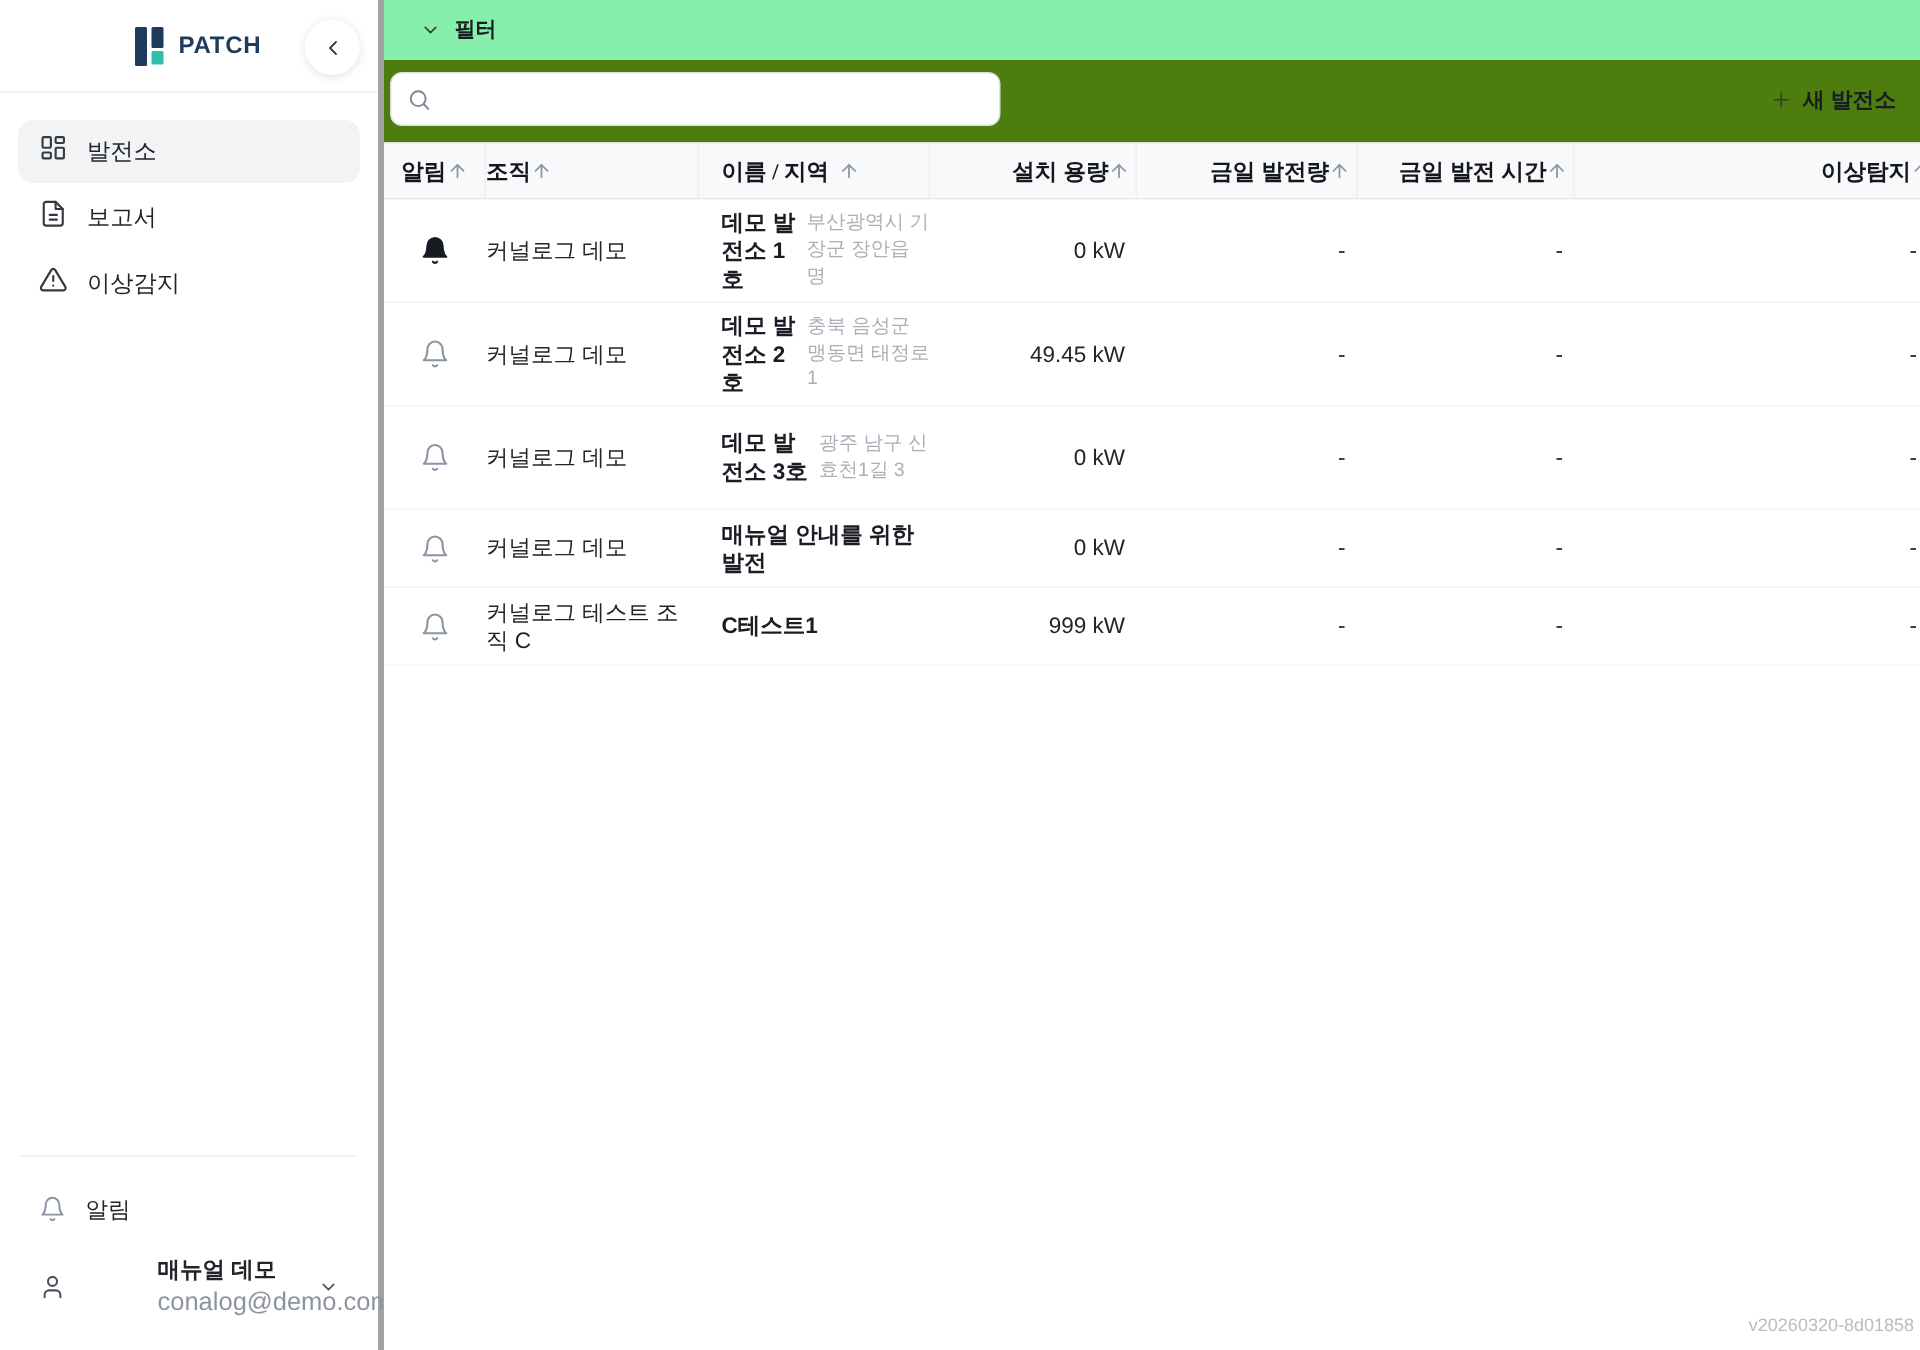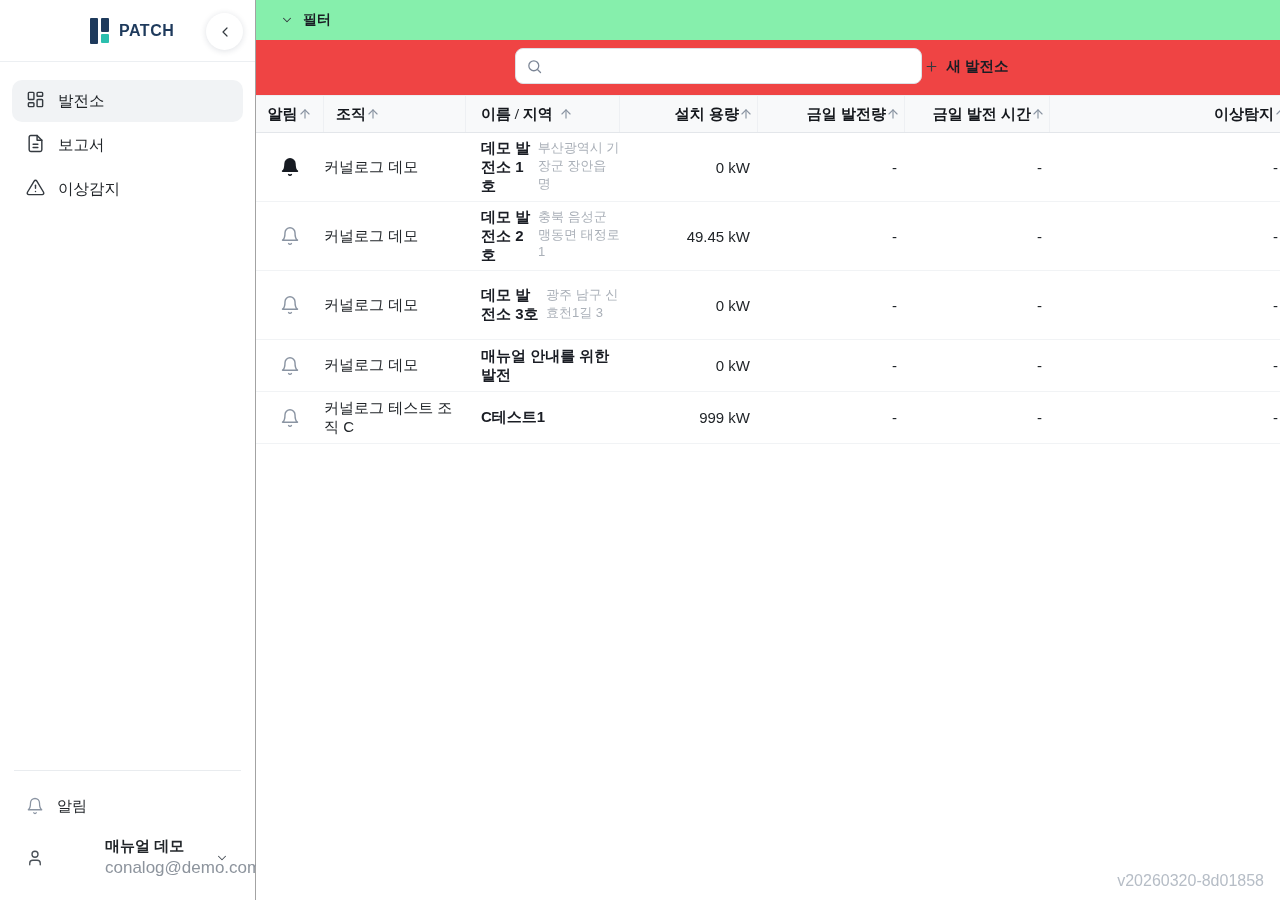--- a/index.html
+++ b/index.html
@@ -6,21 +6,21 @@
   html,body { width:1280px; height:900px; overflow:hidden; }
   body {
     font-family: "Liberation Sans", "DejaVu Sans", sans-serif;
     color:#212529; background:#fff;
   }
   .app { display:flex; width:1280px; height:900px; }
 
   
   .sidebar {
     width:256px; min-width:256px; height:100%;
-    background:#fff; border-right:1px solid #a3a3a3;
+    background:#fff; border-right:4px solid #a3a3a3;
     display:flex; flex-direction:column; position:relative;
   }
   .sidebar-header {
     height:62px; display:flex; align-items:center;
     padding:0 12px 0 88px; border-bottom:1px solid #eceff2;
     position:relative;
   }
   .logo { display:flex; align-items:center; gap:7px; }
   .logo-text { font-size:16px; font-weight:bold; color:#1e3a5c; letter-spacing:0.5px; }
   .collapse-btn {
@@ -54,22 +54,22 @@
 
   
   .main { flex:1; display:flex; flex-direction:column; position:relative; overflow:hidden; background:#fff; }
   .filter-bar {
     height:40px; background:#86efac;
     display:flex; align-items:center; gap:9px; padding:0 24px;
     cursor:pointer;
   }
   .filter-label { font-size:14px; font-weight:600; color:#1a1d24; }
   .toolbar {
-    display:flex; align-items:center; justify-content:center;
-    padding:8px 14px 11px 4px; background:#ef4444;
+    display:flex; align-items:center; justify-content:space-between;
+    padding:8px 14px 11px 4px; background:#4d7c0f;
   }
   .search-box {
     width:407px; height:36px; margin-left:0;
     border:1px solid #dde0e6; border-radius:8px; background:#fff;
     display:flex; align-items:center; padding:0 10px; gap:8px;
   }
   .search-box input {
     border:none; outline:none; flex:1; font-size:14px;
     font-family:inherit; color:#212529; background:transparent;
   }
@@ -91,21 +91,21 @@
     height:38px; background:#f8f9fa;
     border-top:1px solid #eceff2; border-bottom:1px solid #e3e6ea;
   }
   .t-head .th {
     font-size:15px; font-weight:600; color:#14171c;
     height:100%; display:flex; align-items:center;
     border-right:1px solid #eef0f3; padding:0 4px 0 0;
   }
   .t-head .th:last-child { border-right:none; }
   .th.c0 { justify-content:center; padding:0; }
-  .th.c1 { padding-left:0;margin-left:12px; }
+  .th.c1 { padding-left:0; }
   .th.c2 { padding-left:15px; gap:6px;font-family:Liberation Serif, serif; }
   .th.c3,.th.c4,.th.c5 { justify-content:flex-end; }
   .th.c6 { justify-content:flex-end; padding-right:0; }
   .sort-arrow { display:flex; align-items:center; }
 
   .t-row { border-bottom:1px solid #f1f3f5; background:#fff; cursor:pointer; }
   .row-tall { height:69px; }
   .row-short { height:52px; }
   .td { font-size:15px; color:#212529; }
   .td.c0 { display:flex; justify-content:center; }
@@ -117,22 +117,22 @@
   .plant-address { font-size:13px; color:#aab0b8; }
   .plant-address:empty { display:none; }
 
   .bell path { stroke:#8a94a2; fill:none; stroke-width:1.7; stroke-linecap:round; stroke-linejoin:round; }
   .bell-filled .bell path { stroke:#171b22; fill:#171b22; }
 
   .icon-stroke { stroke:#343a40; fill:none; stroke-width:1.8; stroke-linecap:round; stroke-linejoin:round; }
   .icon-stroke-light { stroke:#495057; fill:none; stroke-width:1.8; stroke-linecap:round; stroke-linejoin:round; }
 
   .version {
-    position:absolute; right:16px; bottom:10px;
-    font-size:16px; color:#b6bdc6;
+    position:absolute; right:4px; bottom:10px;
+    font-size:12px; color:#b6bdc6;
   }
 </style>
 </head>
 <body>
 
 <div class="app">
 
   <aside class="sidebar">
     <div class="sidebar-header">
       <div class="logo">

